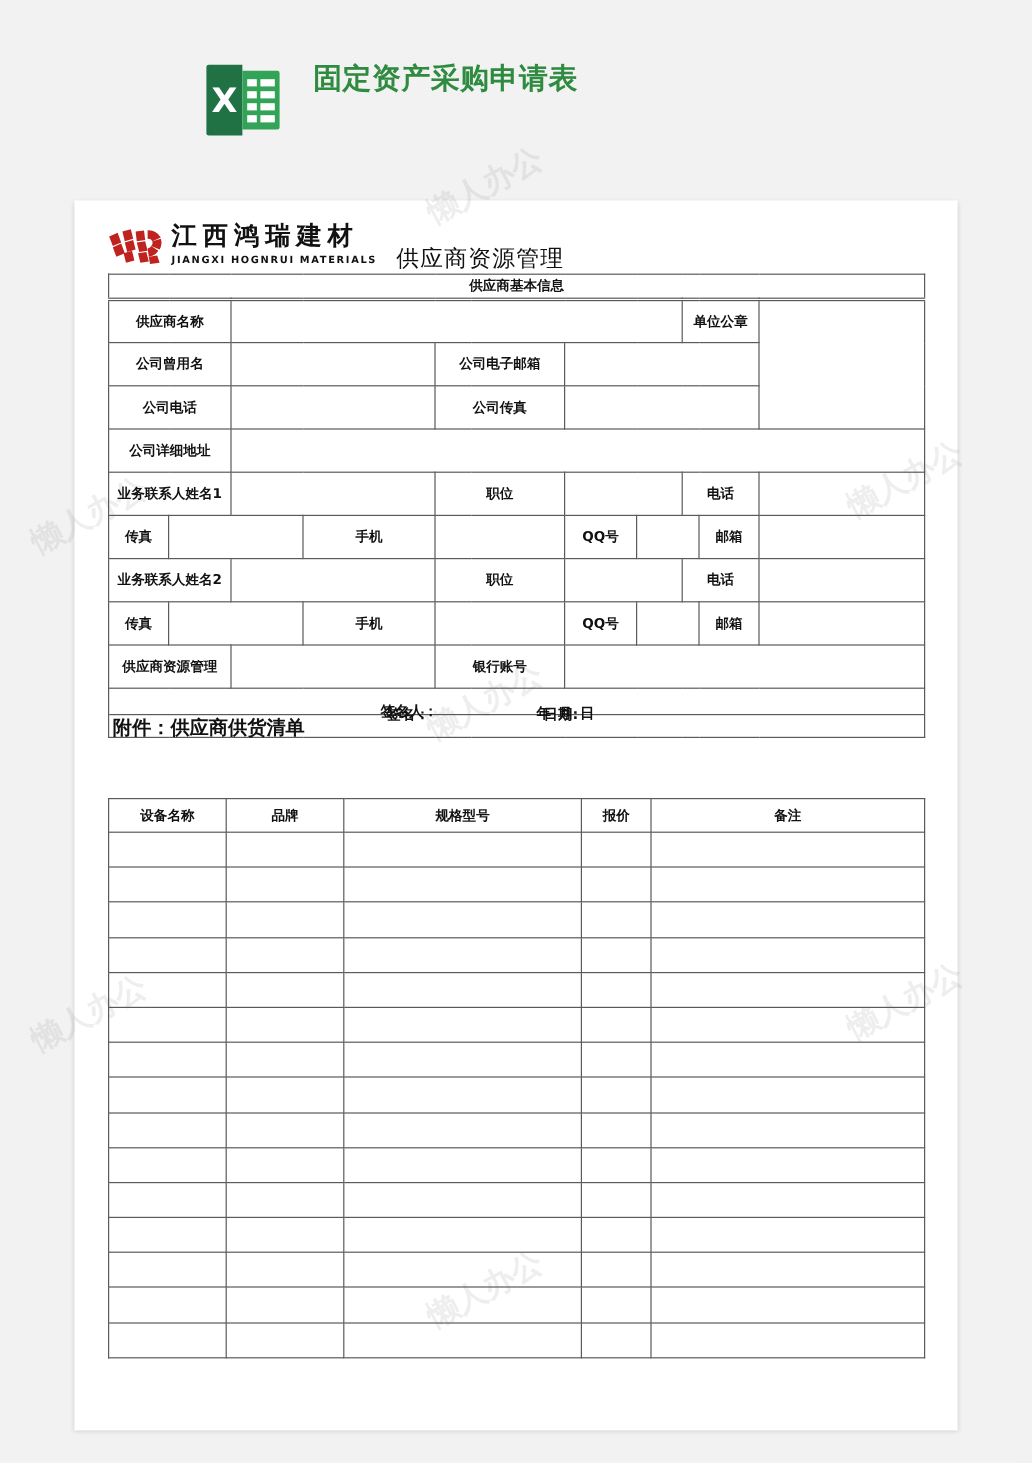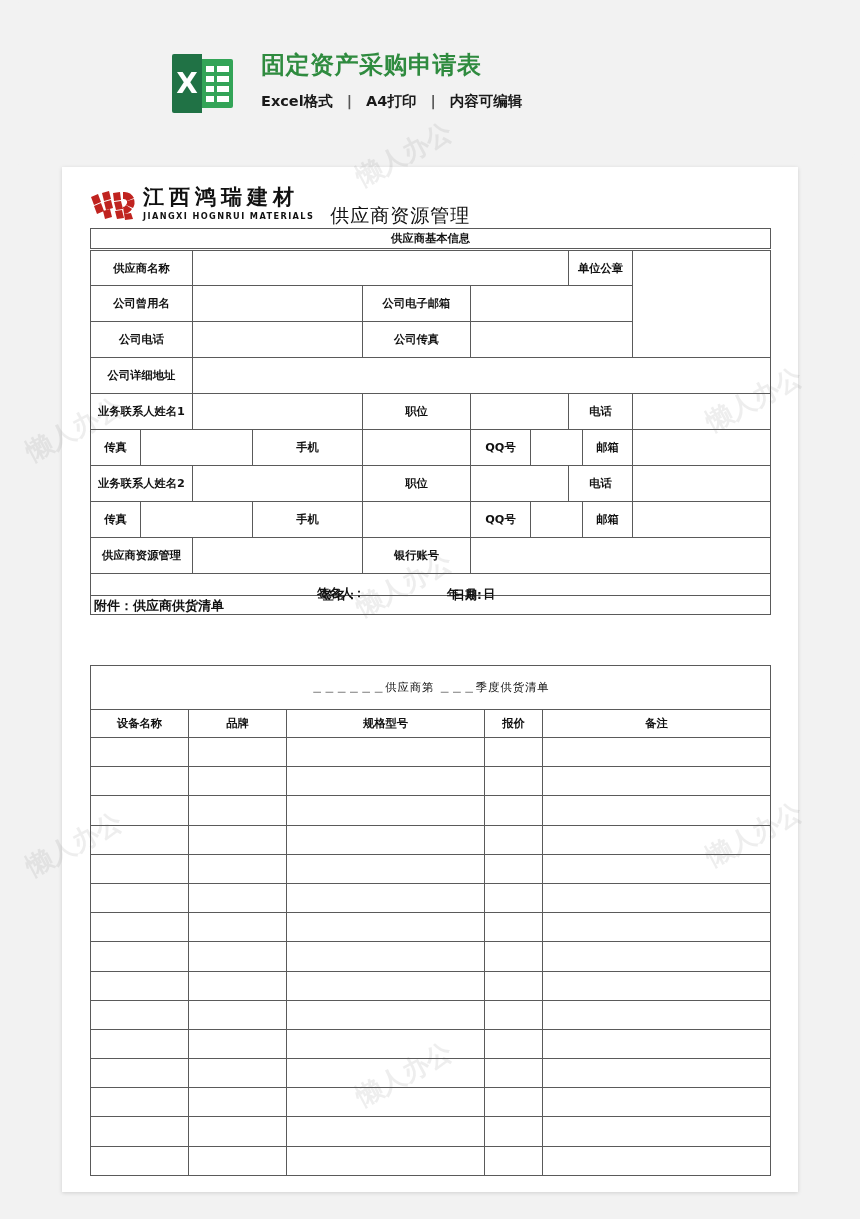--- a/index.html
+++ b/index.html
@@ -86,21 +86,21 @@
 
   .sign-row td{border-left:1px solid #5a5a5a;border-right:1px solid #5a5a5a;position:relative;height:40px;}
   .sign-stack{position:relative;height:40px;}
   .sign-line{
     position:absolute;left:0;right:0;top:21px;height:1px;background:#5a5a5a;
   }
   .sign-a{position:absolute;left:226px;top:11px;font-size:12px;font-weight:bold;color:#111;white-space:nowrap;}
   .sign-b{position:absolute;left:231px;top:13px;font-size:12px;font-weight:bold;color:#111;white-space:nowrap;}
   .date-a{position:absolute;left:356px;top:12px;font-size:12px;font-weight:bold;color:#111;white-space:nowrap;letter-spacing:1px;}
   .date-b{position:absolute;left:362px;top:13px;font-size:12px;font-weight:bold;color:#111;white-space:nowrap;}
-  .attach{position:absolute;left:3px;top:23px;font-size:13px;font-weight:bold;color:#111;white-space:nowrap;}
+  .attach{position:absolute;left:3px;top:23px;font-size:16px;font-weight:bold;color:#111;white-space:nowrap;}
 
   #tbl-list{left:28px;top:498px;width:680px;}
   #tbl-list .list-title{
     height:44px;font-size:19px;font-weight:normal;color:#111;letter-spacing:1px;
   }
   #tbl-list .col-head td{height:27px;font-weight:bold;font-size:11.3px;}
   #tbl-list .data-row{height:29.2px;}
 </style>
 </head>
 <body>
@@ -115,27 +115,20 @@
         <i class="c1 r2"></i>
           <i class="c2 r2"></i>
         <i class="c1 r3"></i>
           <i class="c2 r3"></i>
         <i class="c1 r4"></i>
           <i class="c2 r4"></i>
       </div>
     </div>
     <div class="banner-text">
       <div class="banner-title">固定资产采购申请表</div>
-      <div class="banner-sub">
-        <span>Excel格式</span>
-        <span class="sep">|</span>
-        <span>A4打印</span>
-        <span class="sep">|</span>
-        <span>内容可编辑</span>
-      </div>
     </div>
   </div>
 </div>
 
 <div class="paper">
 
   <div class="wm a">懒人办公</div>
   <div class="wm b">懒人办公</div>
   <div class="wm c">懒人办公</div>
   <div class="wm d">懒人办公</div>
@@ -282,23 +275,20 @@
   <table class="tbl" id="tbl-list">
     <colgroup>
       <col style="width:98px">
         <col style="width:98px">
         <col style="width:198px">
       <col style="width:58px">
         <col style="width:228px">
     </colgroup>
 
     <tbody>
-        <tr class="list-title">
-      <td colspan="5">＿＿＿＿＿＿供应商第 ＿＿＿季度供货清单</td>
-    </tr>
 
     <tr class="col-head">
       <td>设备名称</td>
       <td>品牌</td>
       <td>规格型号</td>
       <td>报价</td>
       <td>备注</td>
     </tr>
 
     </tbody>

